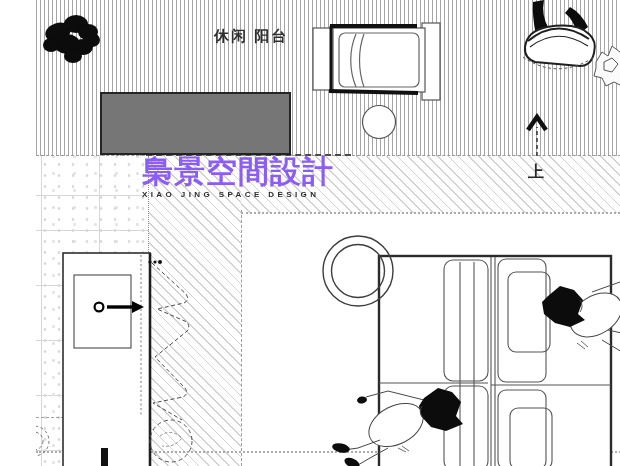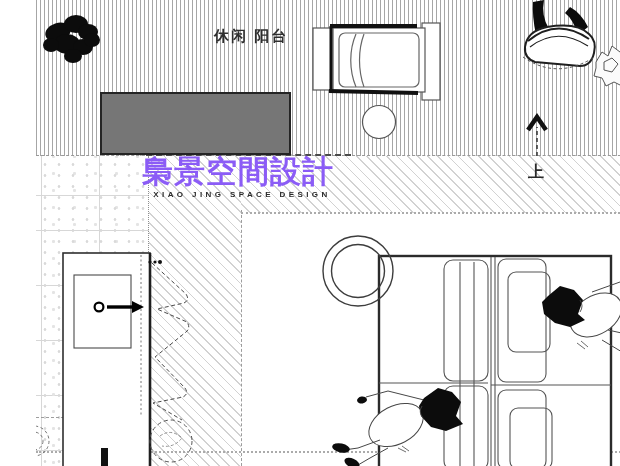--- a/index.html
+++ b/index.html
@@ -52,21 +52,21 @@
   .up-label{
     position:absolute;left:492px;top:162px;font-size:16px;font-weight:600;color:#2a2a2a;
   }
   .logo{position:absolute;left:106px;top:156px;width:200px;}
   .logo-cn{
     font-size:31px;font-weight:900;color:#8b5cf6;letter-spacing:1px;
     line-height:1.05;white-space:nowrap;font-family:"Liberation Serif","Liberation Sans",serif;
   }
   .logo-en{
     margin-top:1px;font-size:8px;font-weight:700;color:#2b2b2b;
-    letter-spacing:3.4px;white-space:nowrap;text-align:center;
+    letter-spacing:3.4px;white-space:nowrap;
   }
   svg{position:absolute;left:0;top:0;}
 </style>
 </head>
 <body>
 
 <div id="stage">
 
   <div class="balcony-deck"></div>
   <div class="tile-floor"></div>

